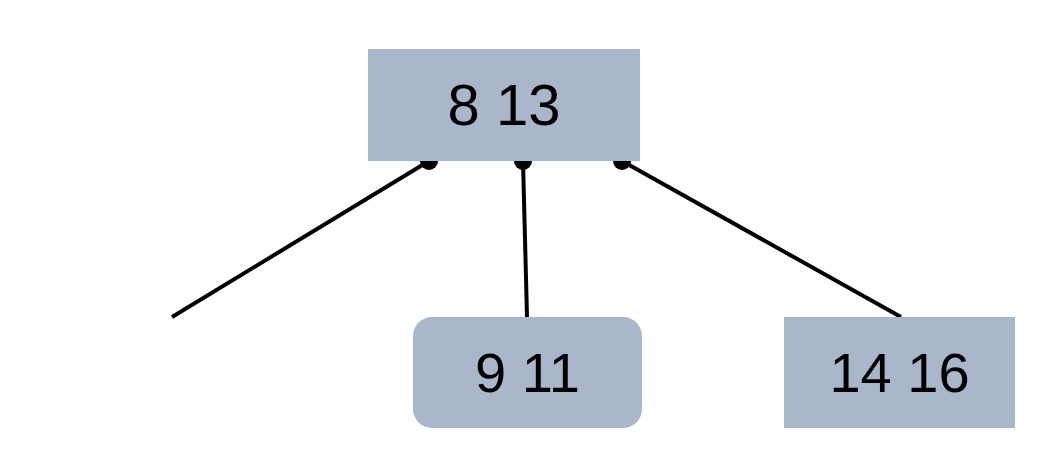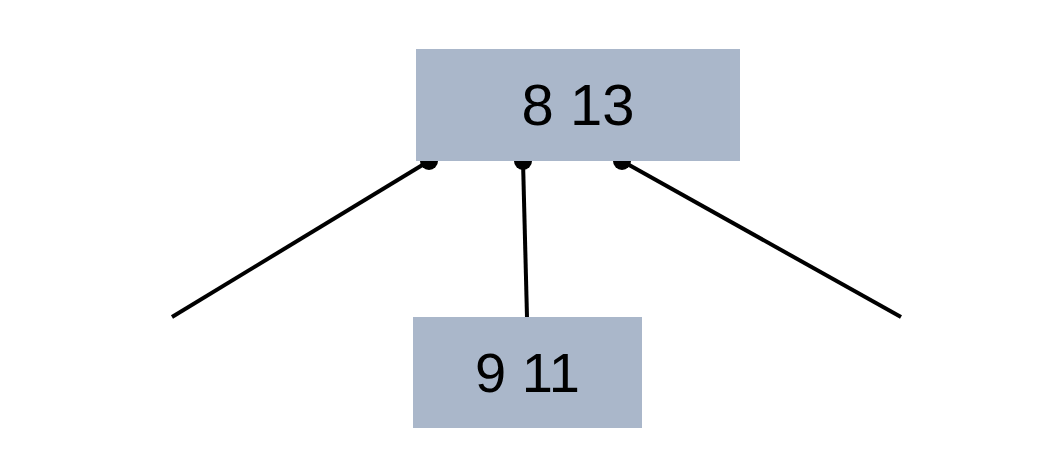--- a/index.html
+++ b/index.html
@@ -37,38 +37,38 @@
     line-height: 1;
     z-index: 2;
   }
   .node-label {
     display: block;
     white-space: pre;
   }
   #node-root {
     left: 368px;
     top: 49px;
-    width: 324px;
+    width: 272px;
     height: 112px;
     font-size: 58px;
-    margin-left: 48px;
   }
   #node-leaf-0 {
     left: 56px;
     top: 317px;
     width: 230px;
     height: 111px;
     font-size: 56px;
   }
   #node-leaf-1 {
     left: 413px;
     top: 317px;
     width: 229px;
     height: 111px;
     font-size: 56px;
+    border-radius: 19px;
   }
   #node-leaf-2 {
     left: 784px;
     top: 317px;
     width: 231px;
     height: 111px;
     font-size: 56px;
   }
 </style>
 </head>
@@ -91,14 +91,17 @@
 
   <div class="node" id="node-root">
     <span class="node-label">8 13</span>
   </div>
 
 
   <div class="node" id="node-leaf-1">
     <span class="node-label">9 11</span>
   </div>
 
+  <div class="node" id="node-leaf-2">
+    <span class="node-label">14 16</span>
+  </div>
 
 </div>
 
 </body></html>

